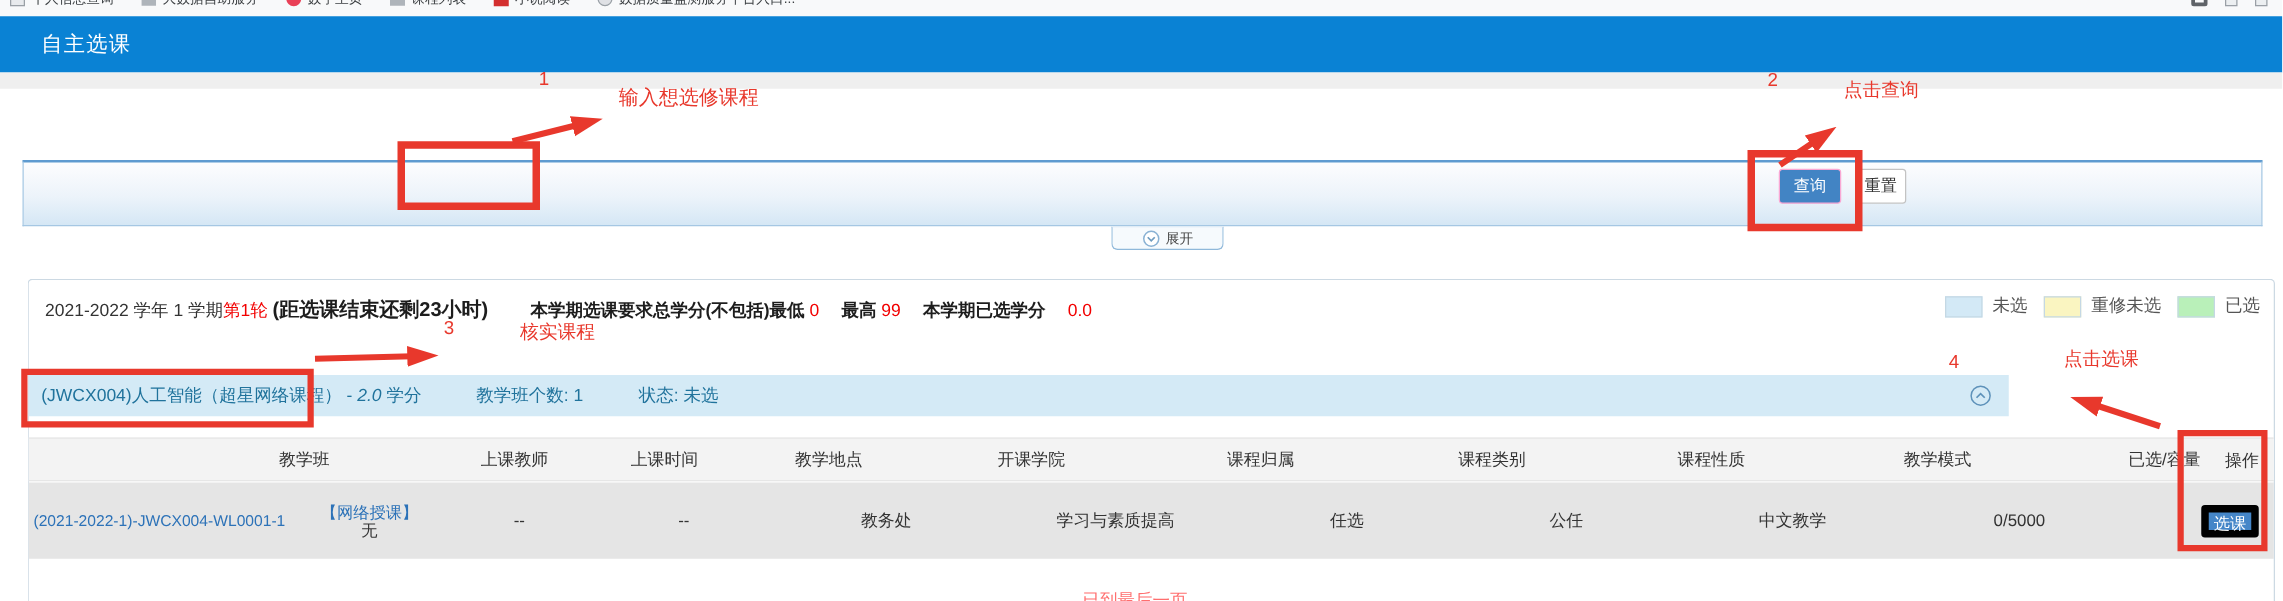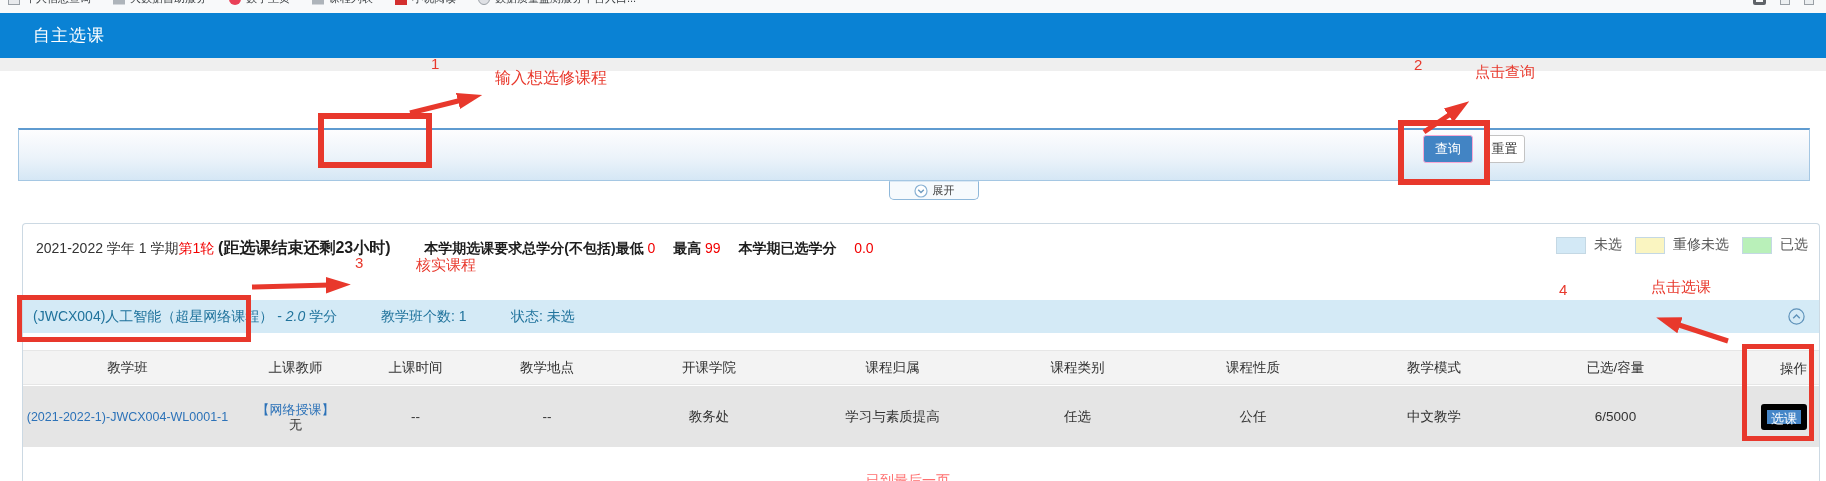--- a/index.html
+++ b/index.html
@@ -51,31 +51,31 @@
   .term-row .bold { font-weight:bold; color:#1d1d1d; }
   .term-row .big { font-size:16px; }
   .sp { display:inline-block; width:26px; }
   .sp-sm { display:inline-block; width:10px; }
 
   .legend { position:absolute; top:236px; left:1556px; display:flex; align-items:center; gap:13px; }
   .legend-item { display:flex; align-items:center; gap:8px; font-size:14px; color:#555; }
   .swatch { width:30px; height:17px; border:1px solid #c4d8e4; }
 
   
-  .course-band { position:absolute; left:23px; top:300px; width:1796px; height:33px; background:#d4eaf6;
+  .course-band { position:absolute; left:23px; top:300px; width:1584px; height:33px; background:#d4eaf6;
       color:#20739c; font-size:14px;padding-left:16px; }
   .course-title { position:absolute; left:10px; top:0; height:33px; line-height:33px; white-space:nowrap; }
   .course-credit { font-style:italic; }
   .course-count { position:absolute; left:358px; top:0; height:33px; line-height:33px; }
   .course-status { position:absolute; left:488px; top:0; height:33px; line-height:33px; }
   .collapse-btn { position:absolute; right:14px; top:8px; width:17px; height:17px; cursor:pointer; }
 
   
   .tbl-header { position:absolute; left:23px; top:350px; width:1796px; height:35px; background:#f3f3f3;
-      border-top:1px solid #e6e6e6; border-bottom:1px solid #e6e6e6; display:flex; align-items:center; }
+      border-top:1px solid #e6e6e6; border-bottom:1px solid #e6e6e6; display:flex; align-items:center;justify-content:flex-end; }
   .tbl-row { position:absolute; left:23px; top:386px; width:1796px; height:61px; display:flex; align-items:center; background:#e5e5e5; }
   .cell { display:flex; flex-direction:column; align-items:center; justify-content:center; text-align:center;
       font-size:13.5px; color:#333; overflow:hidden; }
   .c1{width:209px}.c2{width:127px}.c3{width:113px}.c4{width:150px}.c5{width:174px}
   .c6{width:193px}.c7{width:177px}.c8{width:174px}.c9{width:188px}.c10{width:175px}
   .hdr-action { position:absolute; left:1757px; top:0; height:35px; line-height:35px; font-size:13.5px; color:#333; }
   .class-link { color:#2c72b8; font-size:12.5px; text-decoration:none; cursor:pointer; }
   .teacher-tag { color:#2c72b8; font-size:13px; line-height:15px; }
   .teacher-name { color:#333; font-size:13px; line-height:15px; }
   .btn-select { position:absolute; left:1761px; top:404px; width:46px; height:26px; background:#4586c8; color:#ffffff;
@@ -223,21 +223,21 @@
       <span class="teacher-tag">【网络授课】</span>
       <span class="teacher-name">无</span>
     </div>
     <div class="cell c3">--</div>
     <div class="cell c4">--</div>
     <div class="cell c5">教务处</div>
     <div class="cell c6">学习与素质提高</div>
     <div class="cell c7">任选</div>
     <div class="cell c8">公任</div>
     <div class="cell c9">中文教学</div>
-    <div class="cell c10">6/5000</div>
+    <div class="cell c10">0/5000</div>
   </div>
   <button class="btn-select">选课</button>
 
   <div class="footer-note">已到最后一页</div>
 
   <div class="anno anno-num" style="left:431px; top:55px;">1</div>
   <div class="anno anno-label" style="left:495px; top:68px;">输入想选修课程</div>
   <div class="anno anno-num" style="left:1414px; top:56px;">2</div>
   <div class="anno anno-label-sm" style="left:1475px; top:63px;">点击查询</div>
   <div class="anno anno-num" style="left:355px; top:254px;">3</div>

